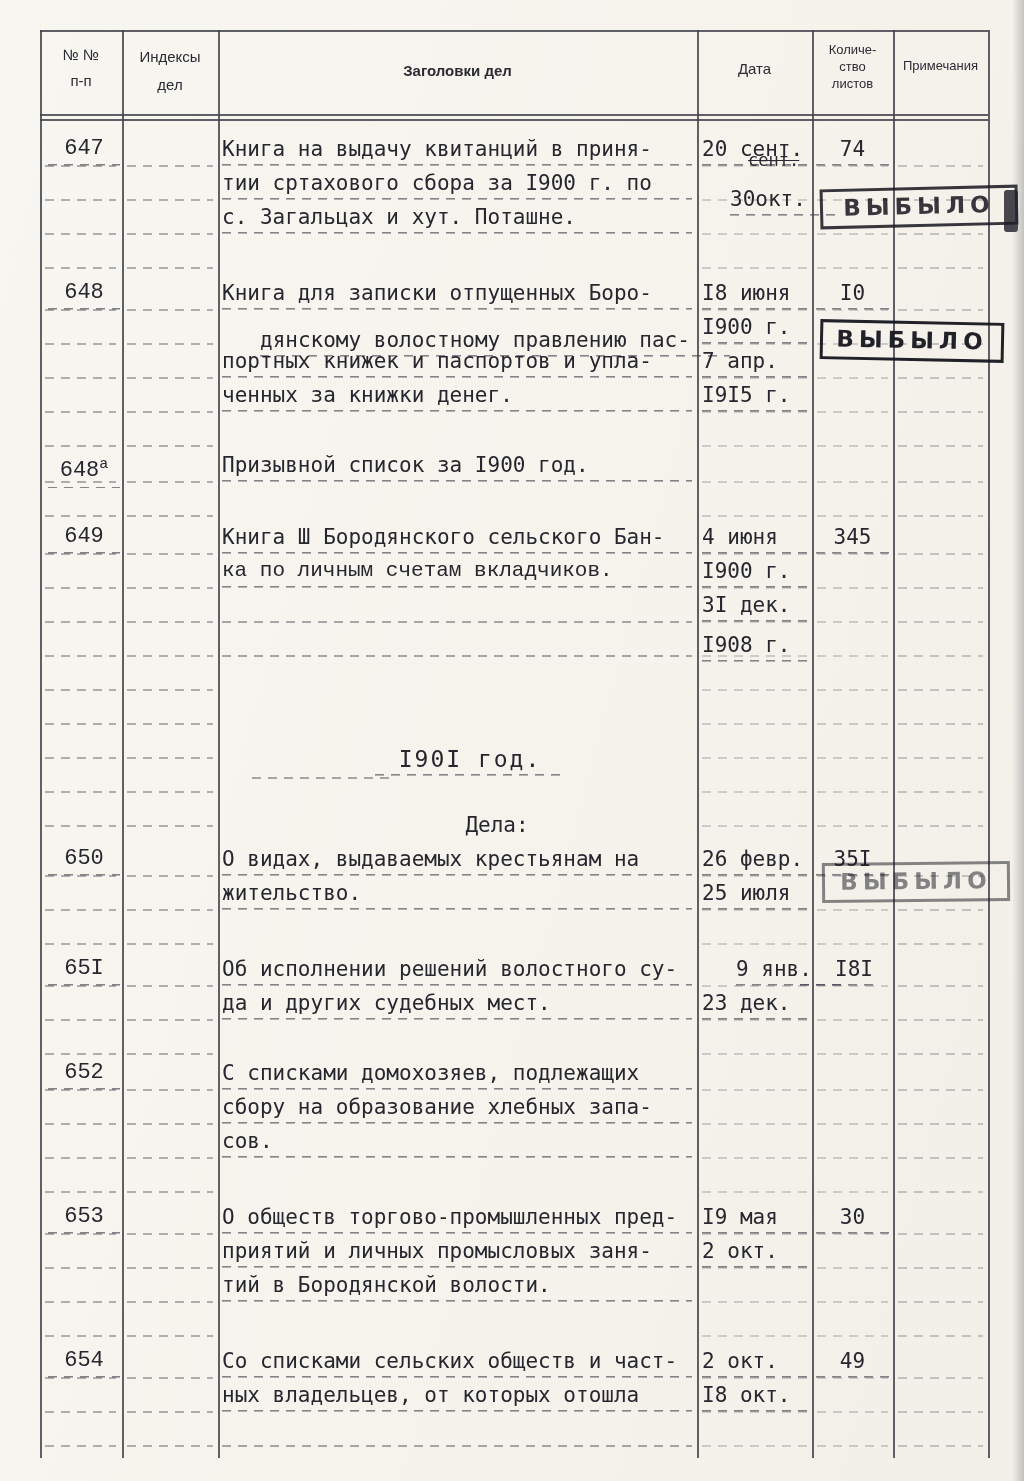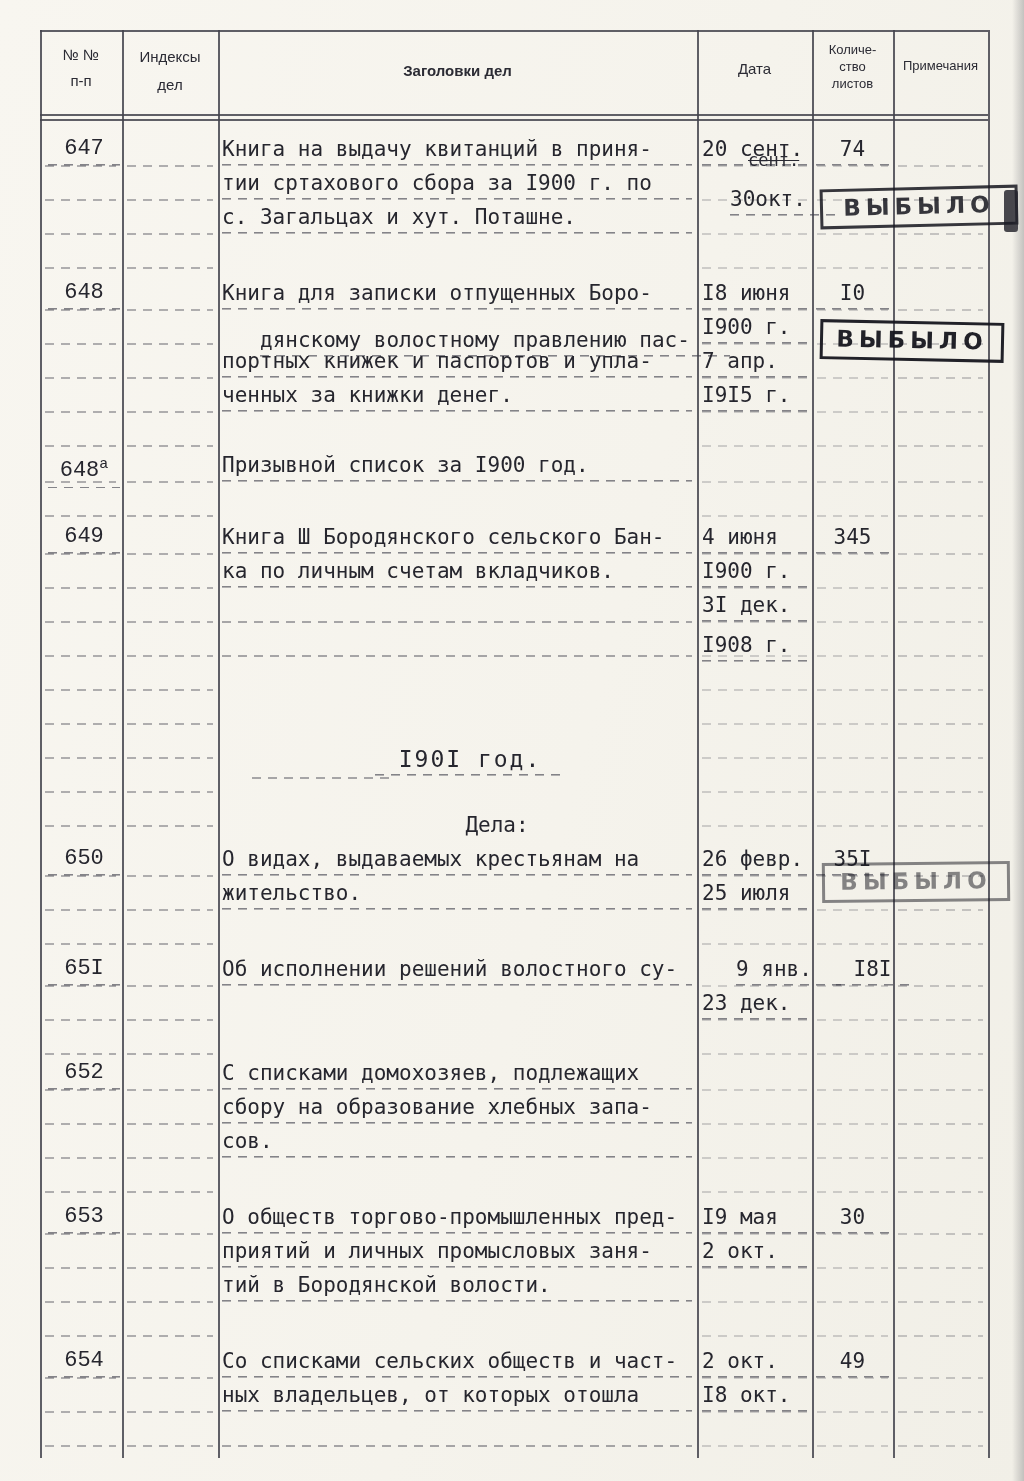--- a/index.html
+++ b/index.html
@@ -104,43 +104,44 @@
   <div class="typed uline" style="left:702px;top:344px;width:106px;">7 апр.</div>
   <div class="typed uline" style="left:702px;top:378px;width:106px;">I9I5 г.</div>
   <div class="typed sheet uline" style="left:816px;top:276px;width:73px;">I0</div>
   <div class="stamp" style="left:820px;top:321px;width:178px;transform:rotate(1.2deg);opacity:.95;">ВЫБЫЛО</div>
 
   <div class="typed num uline" style="left:48px;top:448px;width:72px;"><span>648</span><sup>а</sup></div>
   <div class="typed uline" style="left:222px;top:448px;width:470px;">Призывной список за I900 год.</div>
 
   <div class="typed num uline" style="left:48px;top:520px;width:72px;">649</div>
   <div class="typed uline" style="left:222px;top:520px;width:470px;">Книга Ш Бородянского сельского Бан-</div>
-  <div class="typed uline" style="left:222px;top:554px;width:470px;">ка по личным счетам вкладчиков.</div>
+  <div class="typed uline" style="left:222px;top:554px;width:470px;font-family:Liberation Mono, monospace;">ка по личным счетам вкладчиков.</div>
   <div class="typed uline" style="left:702px;top:520px;width:106px;">4 июня</div>
   <div class="typed uline" style="left:702px;top:554px;width:106px;">I900 г.</div>
   <div class="typed uline" style="left:702px;top:588px;width:106px;">3I дек.</div>
   <div class="typed uline" style="left:702px;top:628px;width:106px;">I908 г.</div>
   <div class="typed sheet uline" style="left:816px;top:520px;width:73px;">345</div>
 
   <div class="typed heading uline" style="left:375px;top:742px;width:190px;">I90I год.</div>
   <div class="typed" style="left:442px;top:808px;width:110px;text-align:center;">Дела:</div>
 
   <div class="typed num uline" style="left:48px;top:842px;width:72px;">650</div>
   <div class="typed uline" style="left:222px;top:842px;width:470px;">О видах, выдаваемых крестьянам на</div>
   <div class="typed uline" style="left:222px;top:876px;width:470px;">жительство.</div>
   <div class="typed uline" style="left:702px;top:842px;width:106px;">26 февр.</div>
   <div class="typed uline" style="left:702px;top:876px;width:106px;">25 июля</div>
   <div class="typed sheet uline" style="left:816px;top:842px;width:73px;">35I</div>
   <div class="stamp" style="left:822px;top:862px;width:182px;transform:rotate(-0.6deg);opacity:.5;">ВЫБЫЛО</div>
 
   <div class="typed num uline" style="left:48px;top:952px;width:72px;">65I</div>
   <div class="typed uline" style="left:222px;top:952px;width:470px;">Об исполнении решений волостного су-</div>
+  <div class="typed uline" style="left:222px;top:986px;width:470px;">да и других судебных мест.</div>
   <div class="typed uline" style="left:736px;top:952px;width:106px;">9 янв.</div>
   <div class="typed uline" style="left:702px;top:986px;width:106px;">23 дек.</div>
-  <div class="typed sheet uline" style="left:836px;top:952px;width:73px;">I8I</div>
+  <div class="typed sheet uline" style="left:800px;top:952px;width:73px;text-align:right;">I8I</div>
 
   <div class="typed num uline" style="left:48px;top:1056px;width:72px;">652</div>
   <div class="typed uline" style="left:222px;top:1056px;width:470px;">С списками домохозяев, подлежащих</div>
   <div class="typed uline" style="left:222px;top:1090px;width:470px;">сбору на образование хлебных запа-</div>
   <div class="typed uline" style="left:222px;top:1124px;width:470px;">сов.</div>
 
   <div class="typed num uline" style="left:48px;top:1200px;width:72px;">653</div>
   <div class="typed uline" style="left:222px;top:1200px;width:470px;">О обществ торгово-промышленных пред-</div>
   <div class="typed uline" style="left:222px;top:1234px;width:470px;">приятий и личных промысловых заня-</div>
   <div class="typed uline" style="left:222px;top:1268px;width:470px;">тий в Бородянской волости.</div>

